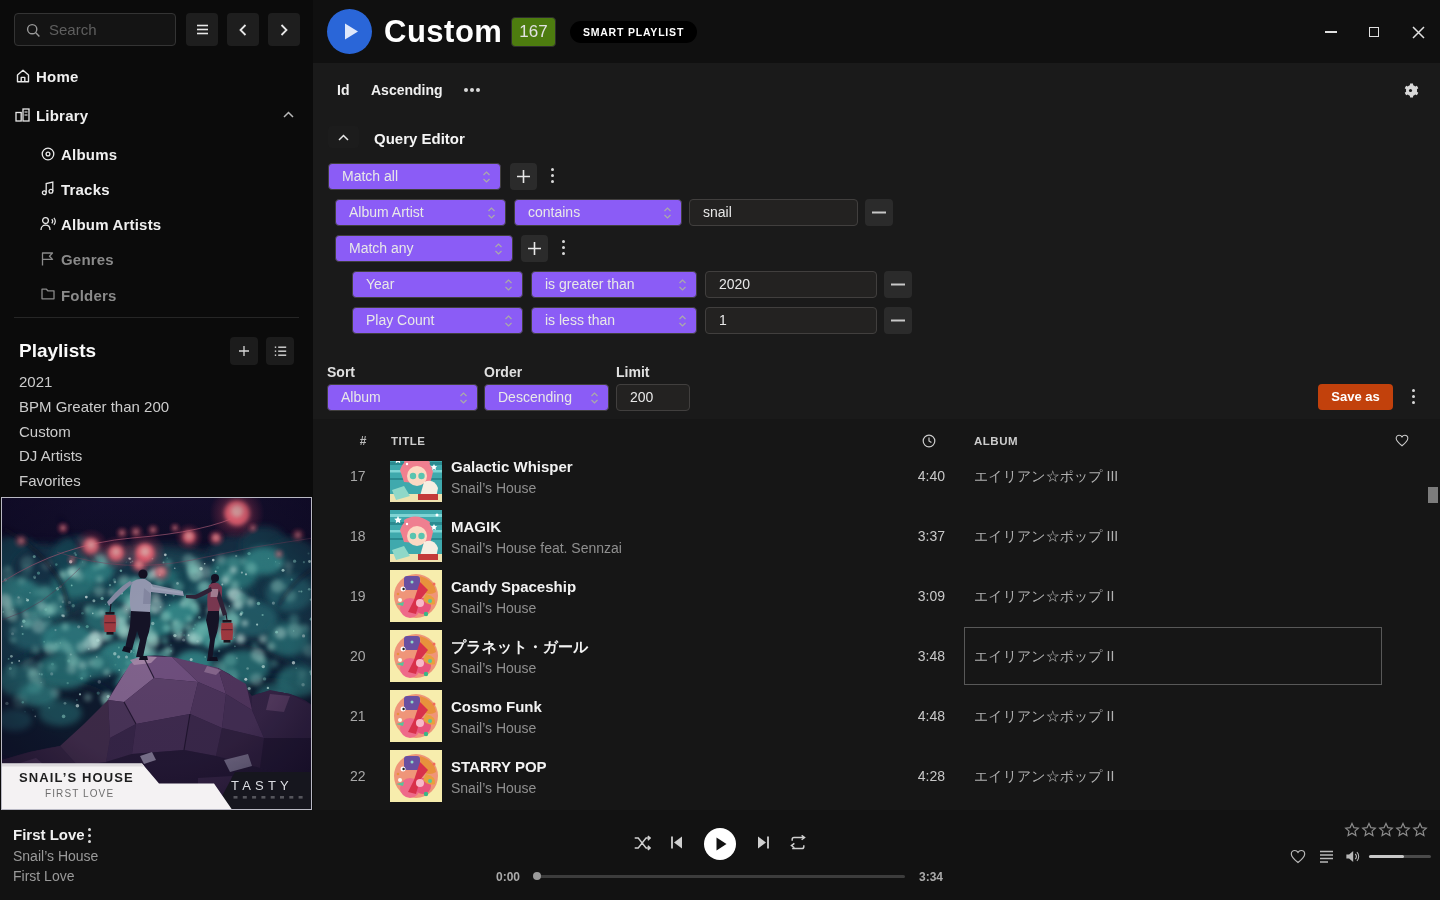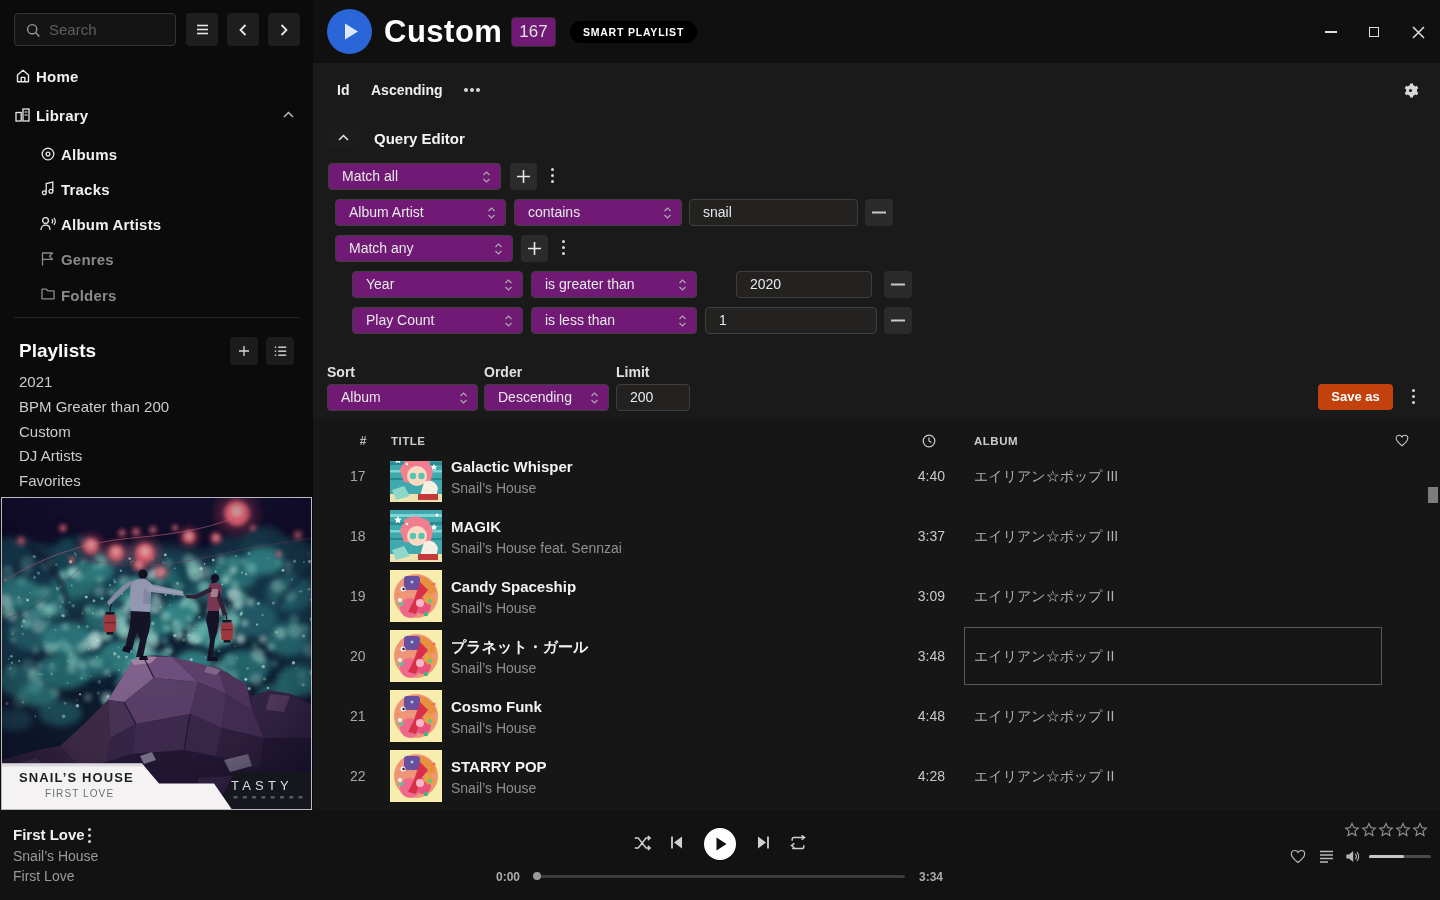--- a/index.html
+++ b/index.html
@@ -1,20 +1,20 @@
 <!DOCTYPE html>
 <html><head>
 <meta charset="utf-8">
 <style>
 * { margin:0; padding:0; box-sizing:border-box; }
 html,body { width:1440px; height:900px; overflow:hidden; background:#0c0c0c;
   font-family:"Liberation Sans", sans-serif; }
 #app { position:relative; width:1440px; height:900px; }
 .abs { position:absolute; }
-.sel { position:absolute; background:#701a75; border:1px solid #413f3e; border-radius:4px;
+.sel { position:absolute; background:#8b5cf6; border:1px solid #413f3e; border-radius:4px;
   height:27px; color:#e8e8e8; font-size:14px; line-height:25px; padding-left:13px; }
 .sel .ud { position:absolute; right:9px; top:5px; }
 .inp { position:absolute; background:#232221; border:1px solid #413f3e; border-radius:4px;
   height:27px; color:#e8e8e8; font-size:14px; line-height:25px; padding-left:13px; }
 .sqbtn { position:absolute; background:#2b2b2b; border-radius:4px; display:flex;
   align-items:center; justify-content:center; }
 .dots3 { position:absolute; width:3px; }
 .dots3 span { display:block; width:3px; height:3px; border-radius:50%; background:#d8d8d8; margin-bottom:3px; }
 .navlbl { position:absolute; font-size:15px; font-weight:bold; color:#f0f0f0; letter-spacing:0.2px; }
 .dim { color:#8a8a8a; }
@@ -820,21 +820,21 @@
           <text x="17" y="284" font-family="Liberation Sans, sans-serif" font-size="13" font-weight="bold" letter-spacing="1.1" fill="#1d1d1d">SNAIL’S HOUSE</text>
           <text x="43" y="299" font-family="Liberation Sans, sans-serif" font-size="10" letter-spacing="1.1" fill="#6e6e6e">FIRST LOVE</text>
         </svg></div>
 </div>
 
 <div class="abs" style="left:327px; top:9px; width:45px; height:45px; border-radius:50%; background:#2a66d8;"></div>
 <svg class="abs" style="left:327px; top:9px;" width="45" height="45" viewBox="0 0 45 45">
   <path d="M18 14.5 L31 22.5 L18 30.5 Z" fill="#dfe8fb"></path>
 </svg>
 <span class="abs" style="left:384px; top:14px; font-size:31px; font-weight:bold; color:#ffffff; letter-spacing:0.5px;">Custom</span>
-<div class="abs" style="left:511px; top:17px; width:45px; height:30px; background:#701a75; border:1px solid #2e2e2e; border-radius:4px; color:#e2e2e2; font-size:17px; text-align:center; line-height:28px;">167</div>
+<div class="abs" style="left:511px; top:17px; width:45px; height:30px; background:#4d7c0f; border:1px solid #2e2e2e; border-radius:4px; color:#e2e2e2; font-size:17px; text-align:center; line-height:28px;">167</div>
 <div class="abs" style="left:570px; top:21px; width:127px; height:22px; background:#000000; border-radius:11px; color:#ffffff; font-size:10.5px; font-weight:bold; letter-spacing:0.8px; text-align:center; line-height:22px;">SMART PLAYLIST</div>
 
 <div class="abs" style="left:1325px; top:31px; width:12px; height:2px; background:#e0e0e0;"></div>
 <div class="abs" style="left:1369px; top:27px; width:10px; height:10px; border:1.5px solid #e0e0e0;"></div>
 <svg class="abs" style="left:1412px; top:26px;" width="13" height="13" viewBox="0 0 13 13">
   <path d="M1 1 L12 12 M12 1 L1 12" stroke="#e0e0e0" stroke-width="1.5"></path>
 </svg>
 
 <span class="abs" style="left:337px; top:82px; font-size:14px; font-weight:bold; color:#f0f0f0;">Id</span>
 <span class="abs" style="left:371px; top:82px; font-size:14px; font-weight:bold; color:#f0f0f0;">Ascending</span>
@@ -905,21 +905,21 @@
 <div class="sel" style="left:352px; top:271px; width:171px;">Year
   <svg class="ud" width="9" height="16" viewBox="0 0 9 16">
         <path d="M1.5 6 L4.5 3 L7.5 6 M1.5 10 L4.5 13 L7.5 10" fill="none" stroke="#aaaaaa" stroke-width="1.2"></path>
       </svg>
 </div>
 <div class="sel" style="left:531px; top:271px; width:166px;">is greater than
   <svg class="ud" width="9" height="16" viewBox="0 0 9 16">
         <path d="M1.5 6 L4.5 3 L7.5 6 M1.5 10 L4.5 13 L7.5 10" fill="none" stroke="#aaaaaa" stroke-width="1.2"></path>
       </svg>
 </div>
-<div class="inp" style="left:736px; top:271px; width:136px;">2020</div>
+<div class="inp" style="left:705px; top:271px; width:172px;">2020</div>
 <div class="sqbtn" style="left:884px; top:271px; width:28px; height:27px;">
   <svg width="14" height="3" viewBox="0 0 14 3">
         <line x1="0" y1="1.5" x2="14" y2="1.5" stroke="#c8c8c8" stroke-width="2"></line>
       </svg>
 </div>
 
 <div class="sel" style="left:352px; top:307px; width:171px;">Play Count
   <svg class="ud" width="9" height="16" viewBox="0 0 9 16">
         <path d="M1.5 6 L4.5 3 L7.5 6 M1.5 10 L4.5 13 L7.5 10" fill="none" stroke="#aaaaaa" stroke-width="1.2"></path>
       </svg>

